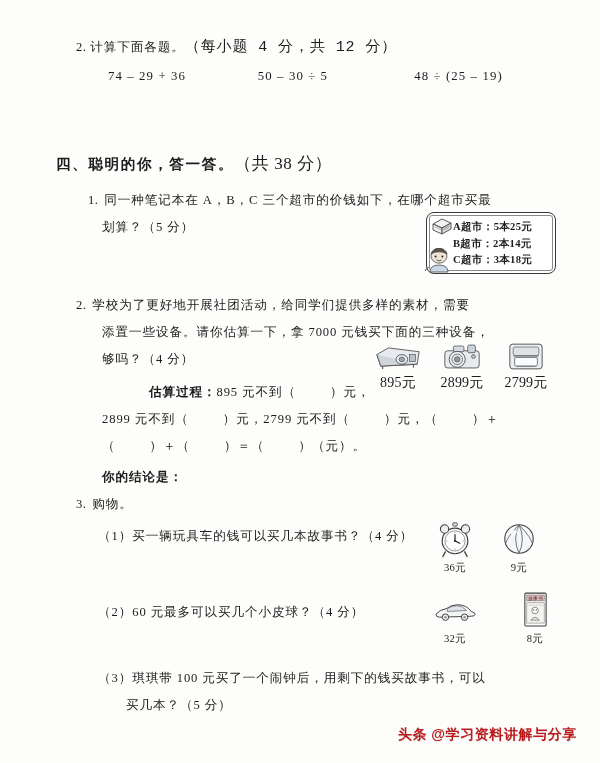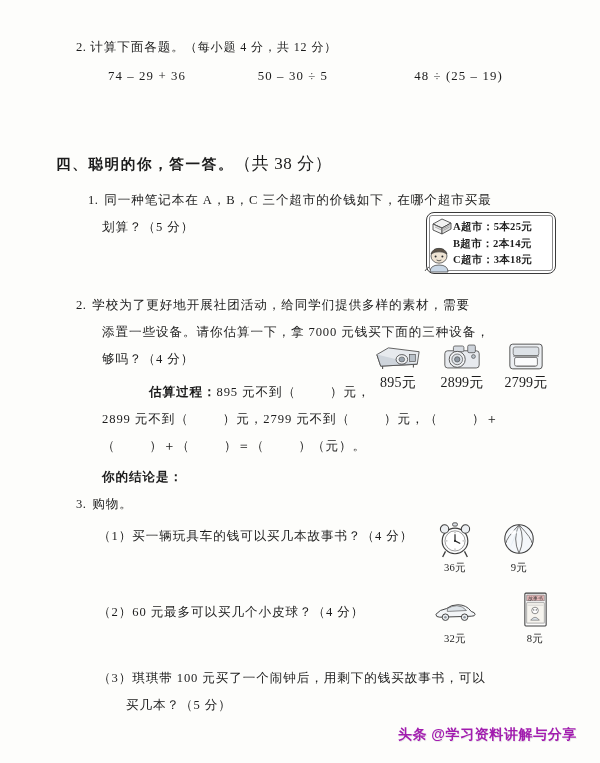--- a/index.html
+++ b/index.html
@@ -32,21 +32,21 @@
     letter-spacing: 0.4px;
   }
   .bold { font-weight: bold; }
 
   
   .q2-head {
     position: absolute;
     left: 76px;
     top: 34px;
   }
-  .small-paren { font-size: 12px; }
+  .small-paren { font-size: 15px; font-family: Liberation Mono, monospace; }
 
   .calc-row {
     position: absolute;
     left: 108px;
     top: 69px;
     width: 420px;
     display: flex;
   }
   .calc-cell { font-size: 12.8px; letter-spacing: 1.1px; }
   .calc-cell.c1 { width: 158px; }
@@ -166,21 +166,21 @@
   .good .price { font-size: 10.6px; letter-spacing: 0.2px; margin-top: 1px; }
 
   
   .watermark {
     position: absolute;
     left: 398px;
     top: 726px;
     font-size: 14px;
     font-weight: bold;
     letter-spacing: 0.6px;
-    color: #a21caf;
+    color: #b91c1c;
     text-shadow: 0.6px 0.6px 0 #e9e9e9, -0.5px -0.5px 0 #ffffff;
     white-space: nowrap;
   }
   .watermark .at { font-family: "Liberation Sans", sans-serif; }
 
   svg { display: block; overflow: visible; }
 </style>
 </head>
 <body>
 

